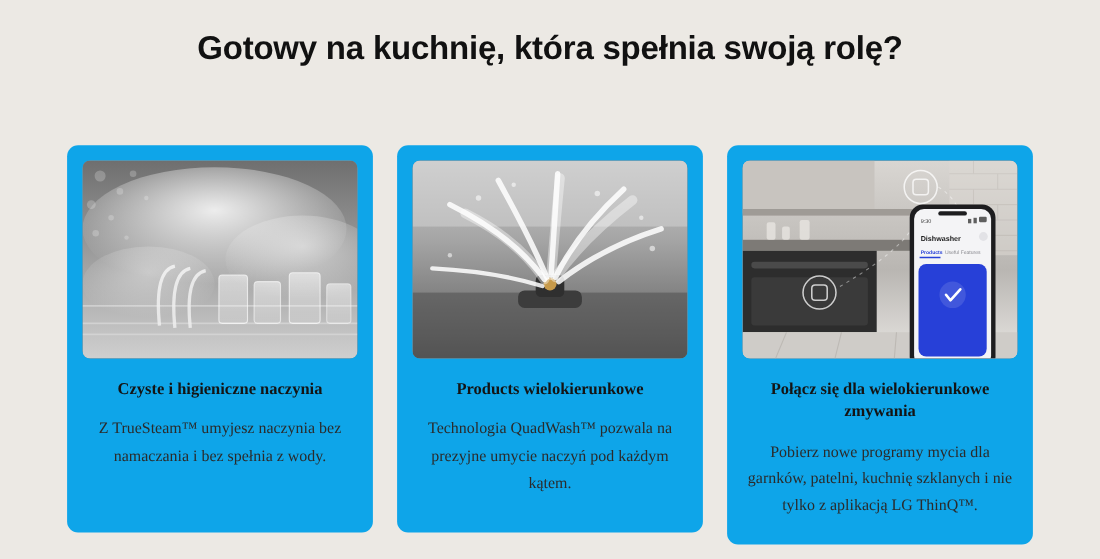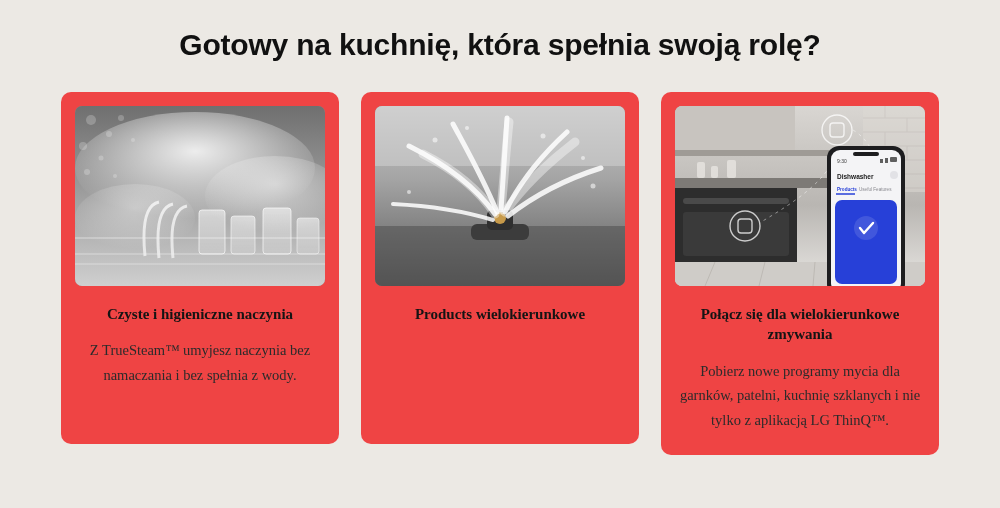--- a/index.html
+++ b/index.html
@@ -16,20 +16,21 @@
     color: #1b1b1b;
   }
 
   .page {
     width: 1000px;
     height: 447px;
     position: relative;
     display: flex;
     flex-direction: column;
     align-items: center;
+    gap: 40px;
   }
 
   .headline {
     margin-top: 28px;
     font-size: 30px;
     font-weight: bold;
     letter-spacing: -0.2px;
     text-align: center;
     color: #111;
     font-family: "Liberation Sans", sans-serif;
@@ -38,21 +39,21 @@
   .cards {
     margin-top: 30px;
     display: flex;
     gap: 22px;
     justify-content: center;
     align-items: flex-start;
   }
 
   .card {
     width: 278px;
-    background: #ef4444;
+    background: #0ea5e9;
     border-radius: 10px;
     padding: 14px 14px 22px 14px;
     display: flex;
     flex-direction: column;
     align-items: center;
     min-height: 352px;
   }
 
   .thumb {
     width: 250px;
@@ -193,20 +194,21 @@
             <circle cx="60" cy="34" r="2.5"></circle>
               <circle cx="92" cy="22" r="2"></circle>
             <circle cx="168" cy="30" r="2.5"></circle>
               <circle cx="208" cy="52" r="2"></circle>
             <circle cx="34" cy="86" r="2"></circle>
               <circle cx="218" cy="80" r="2.5"></circle>
           </g>
         </svg>
       </div>
       <div class="card-title">Products wielokierunkowe</div>
+      <div class="card-body">Technologia QuadWash™ pozwala na prezyjne umycie naczyń pod każdym kątem.</div>
     </div>
 
     <div class="card">
       <div class="thumb">
         <svg viewBox="0 0 250 180" preserveAspectRatio="xMidYMid slice">
           <defs>
             <linearGradient id="g3" x1="0" y1="0" x2="0" y2="1">
               <stop offset="0%" stop-color="#d9d6d2"></stop>
               <stop offset="55%" stop-color="#b9b6b2"></stop>
               <stop offset="100%" stop-color="#e7e5e2"></stop>

